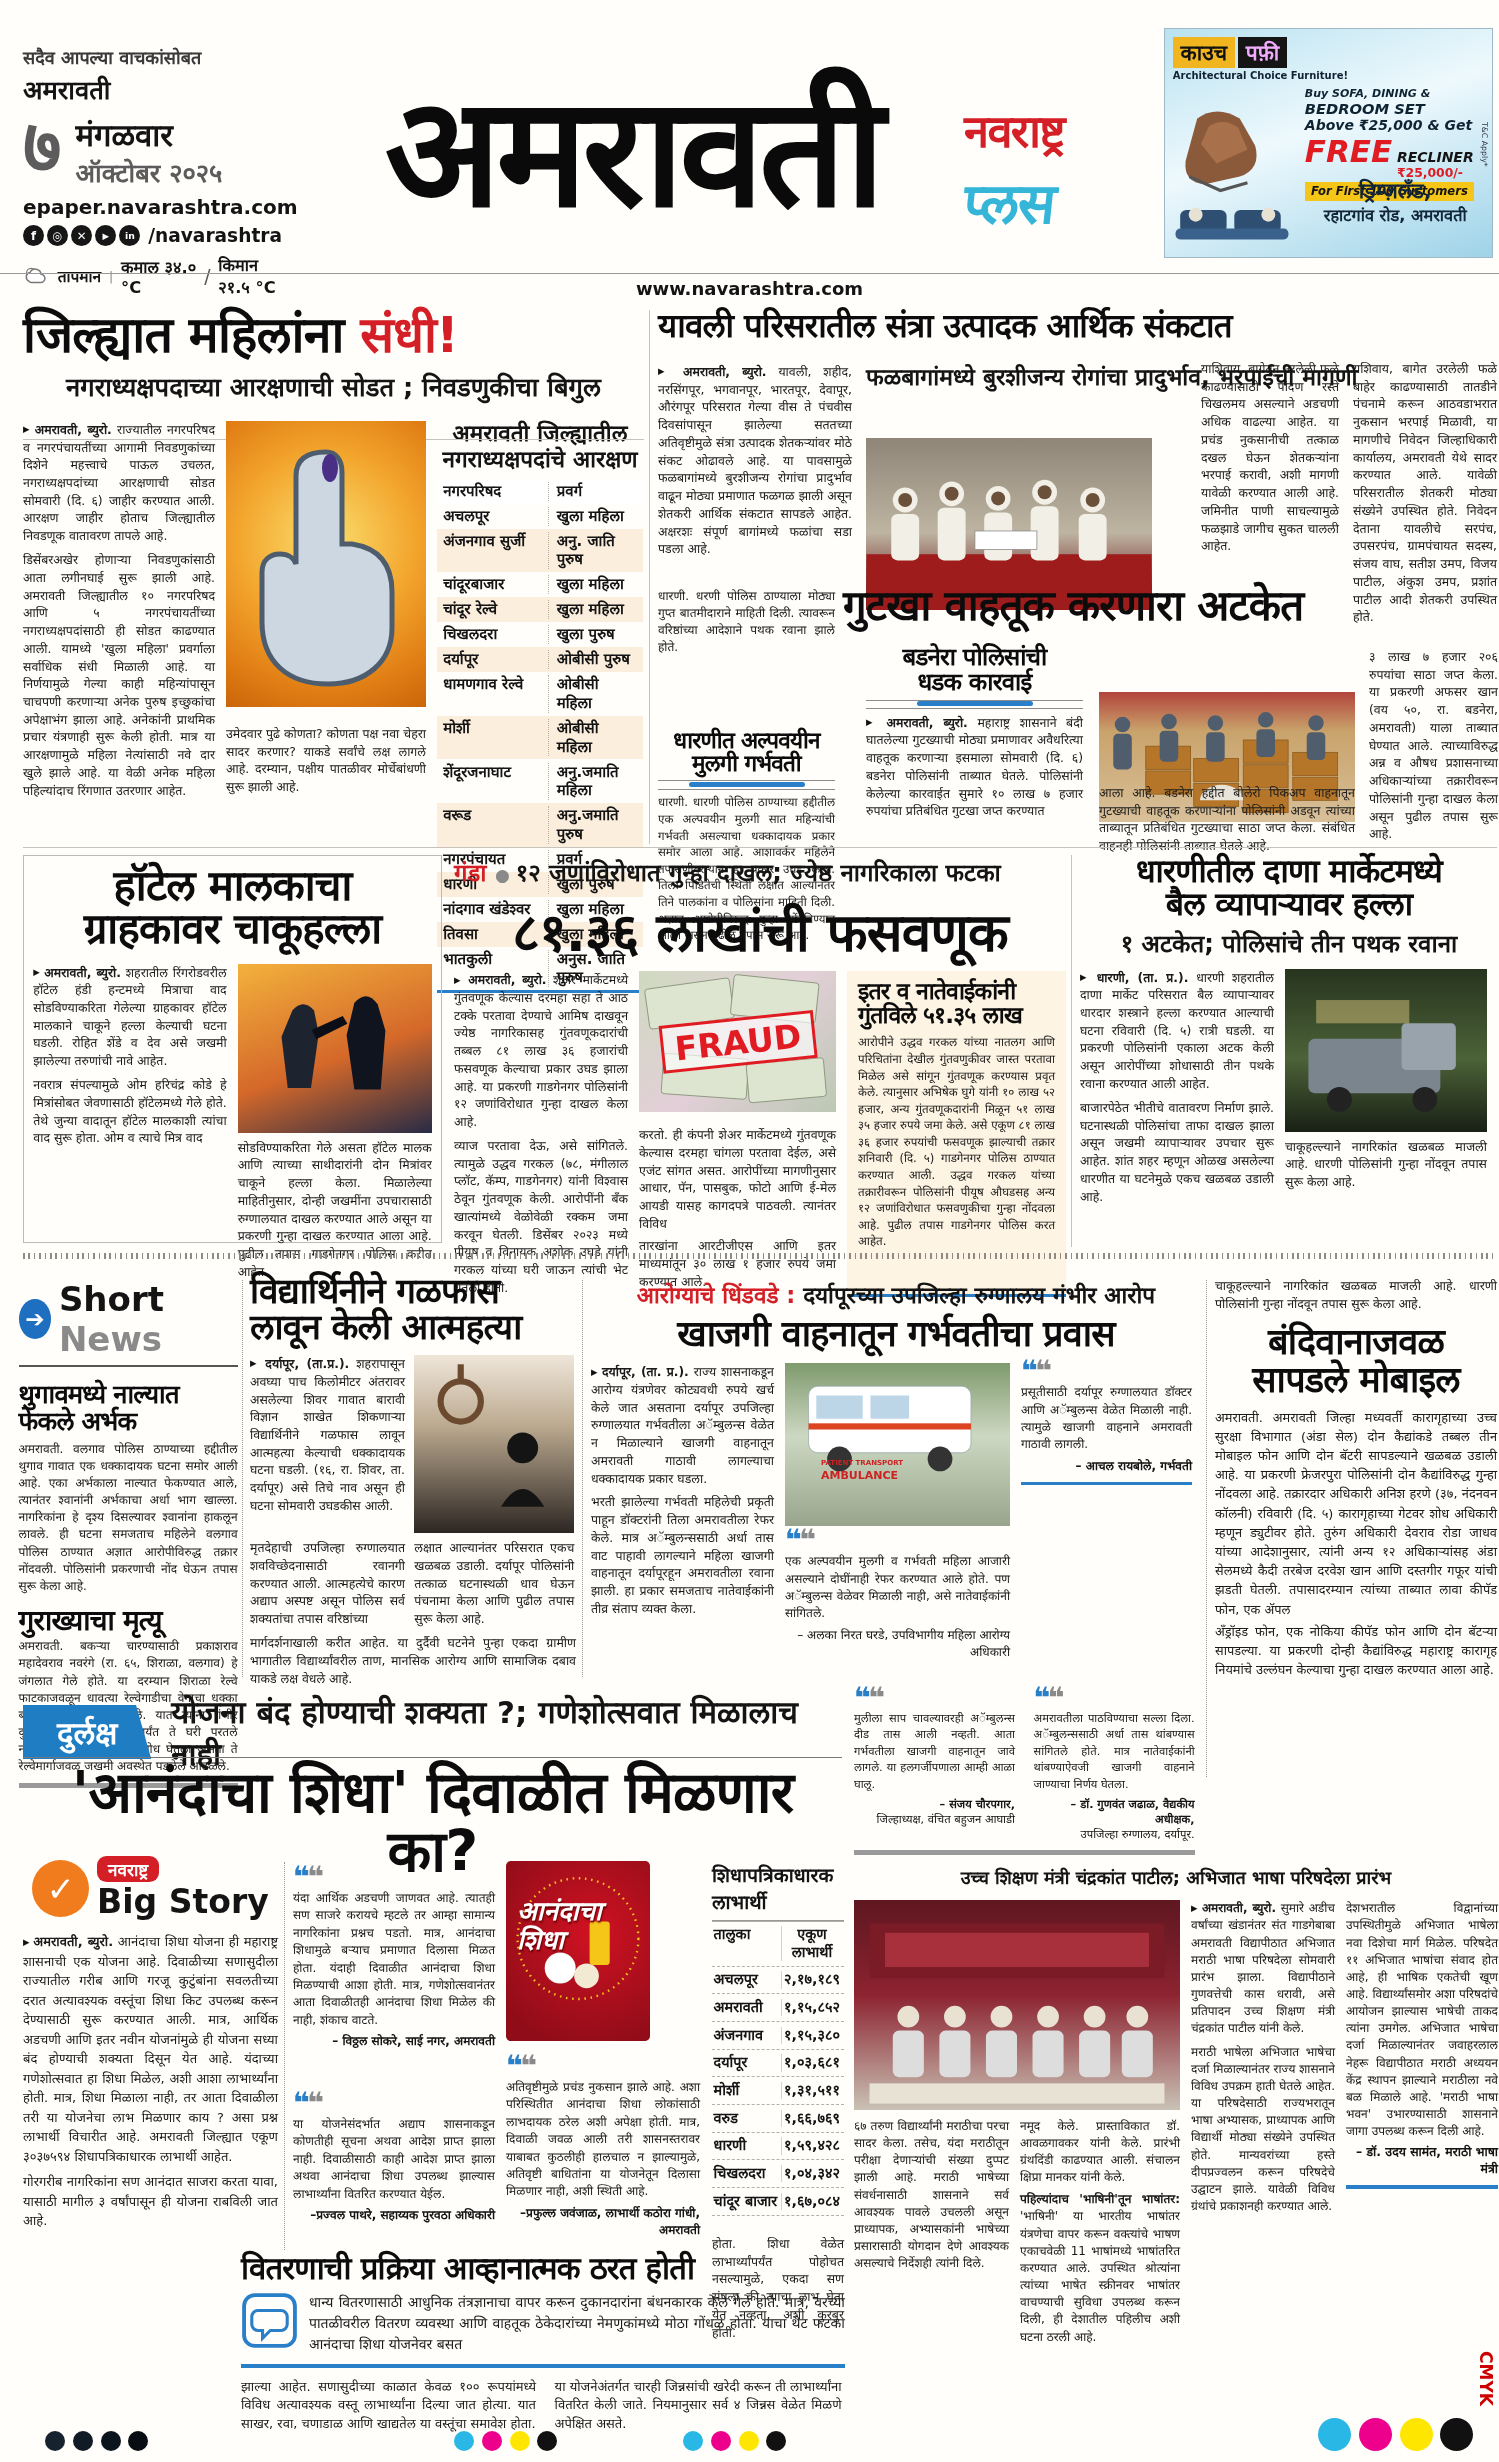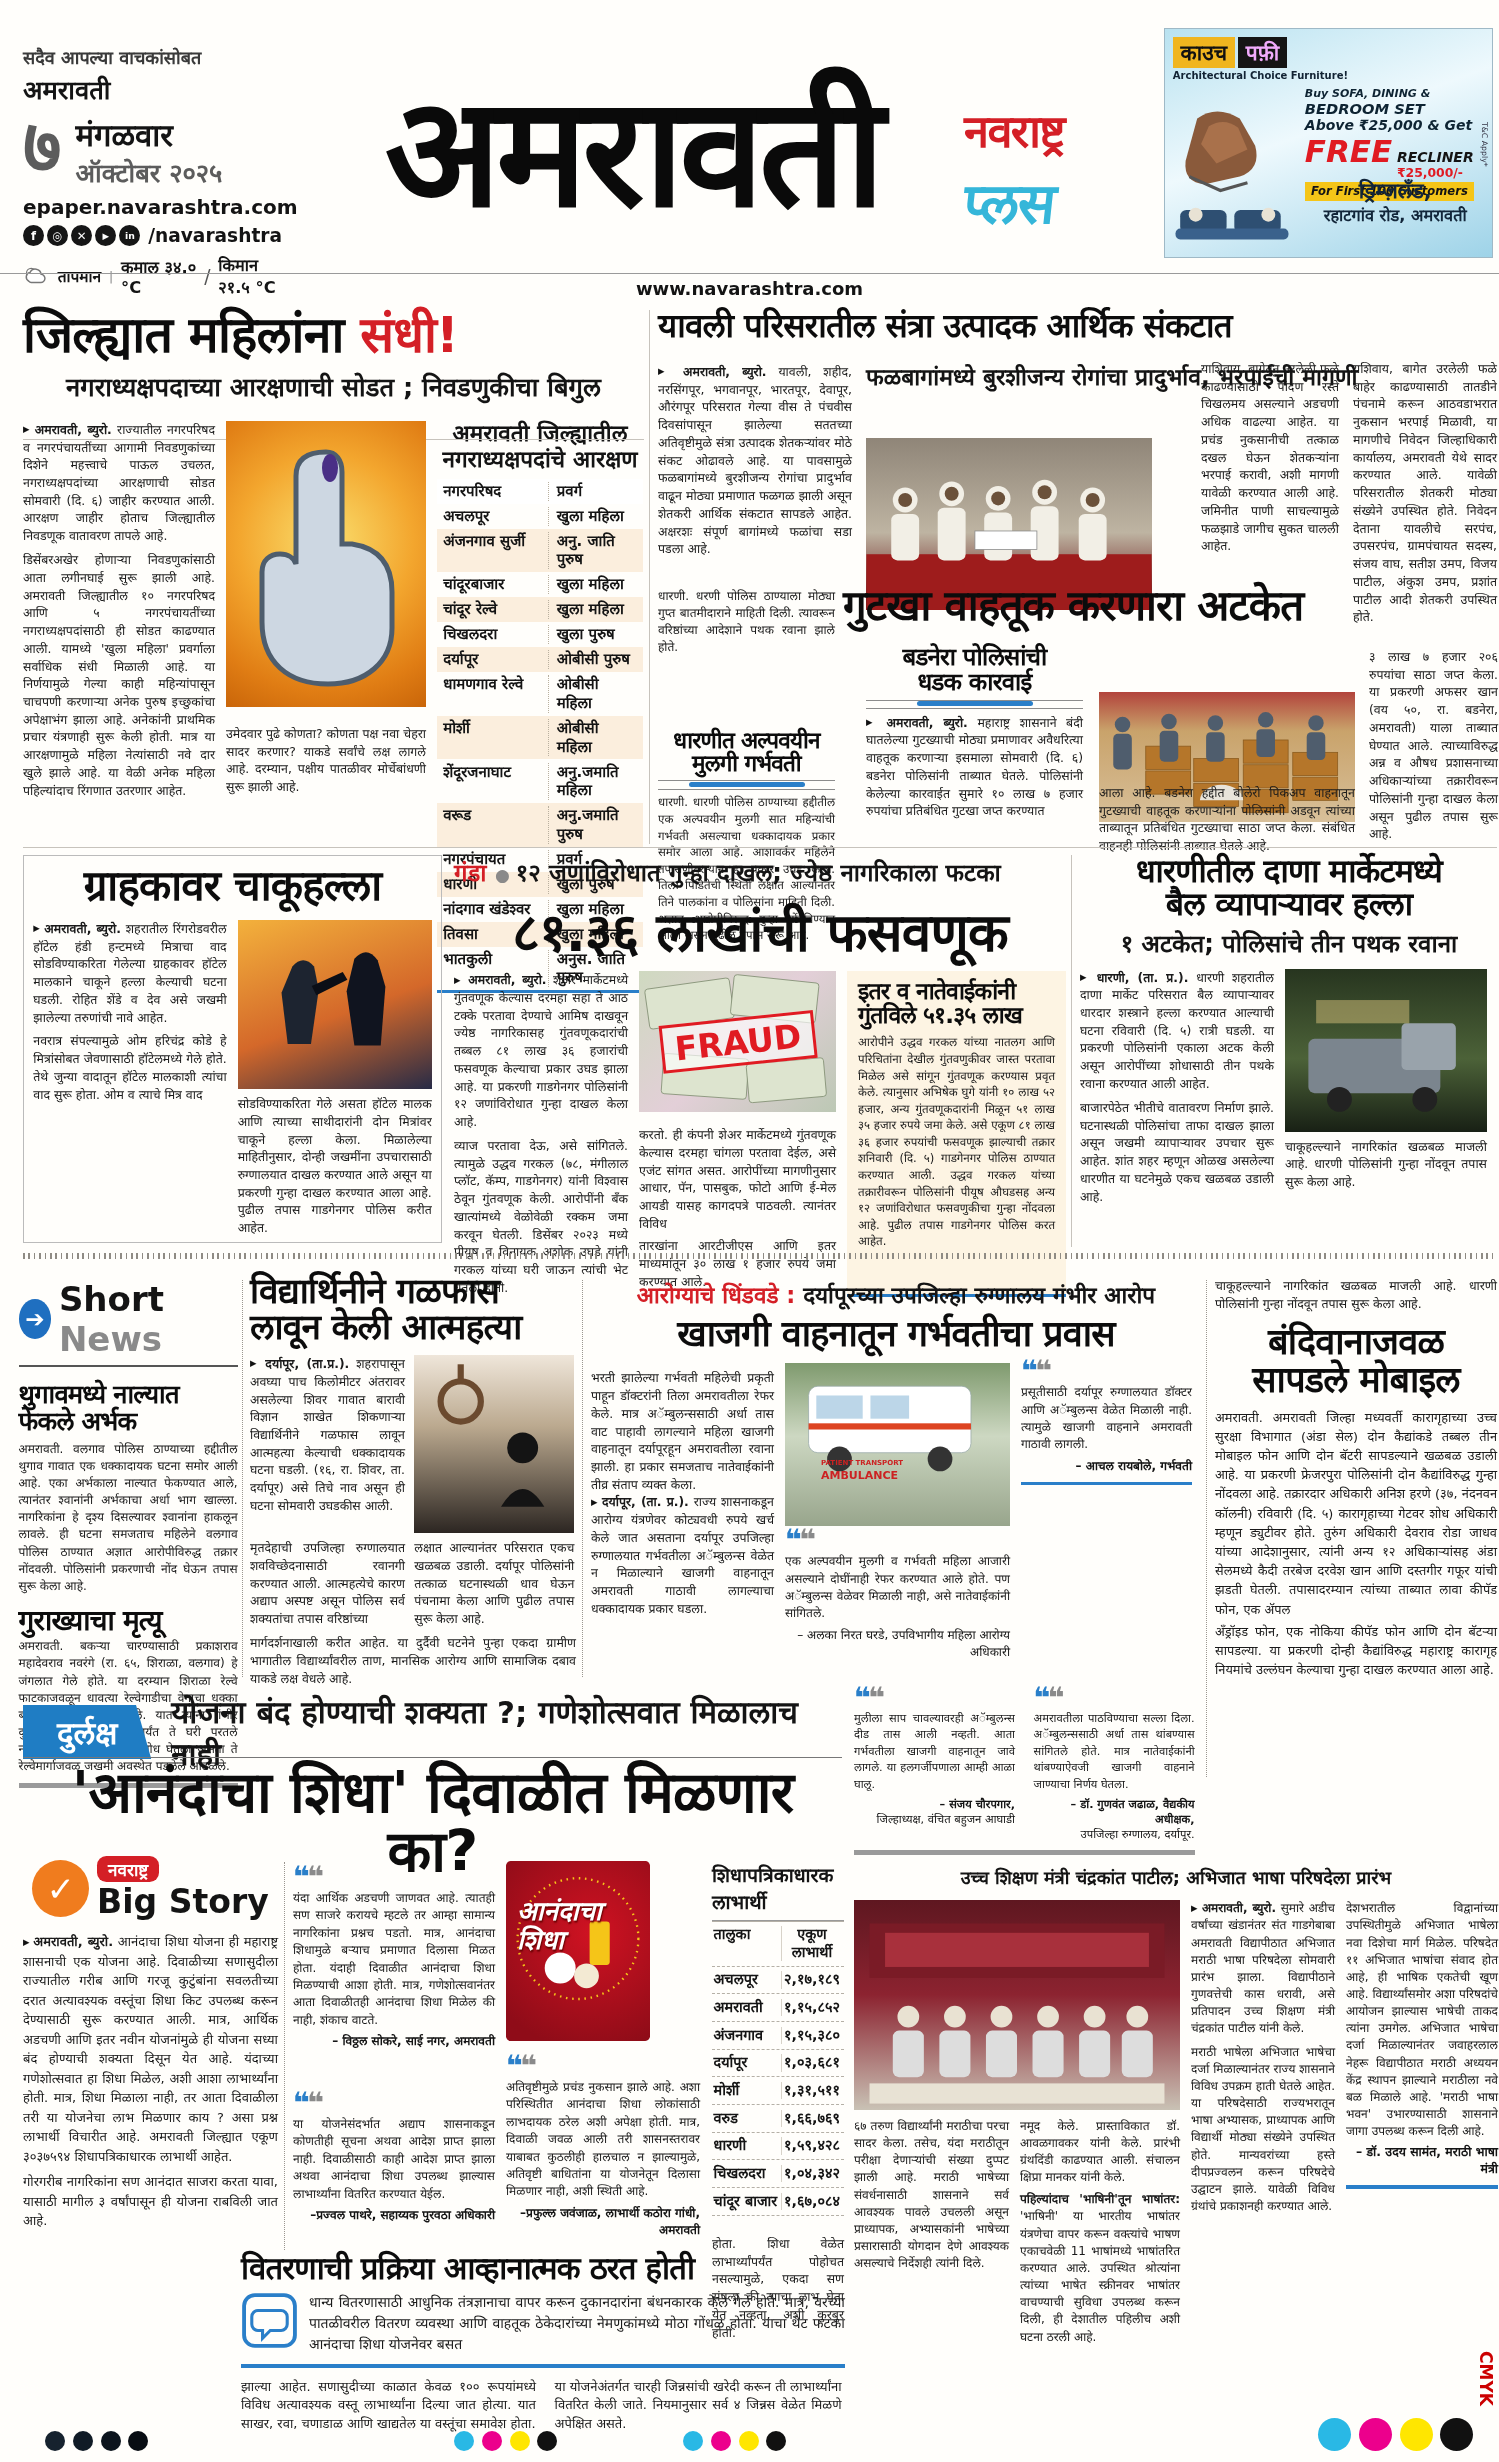--- a/index.html
+++ b/index.html
@@ -328,20 +328,21 @@
       </div>
     <div class="abs" style="left:526px;top:64px;width:129px">
         <p class="bt">३ लाख ७ हजार २०६ रुपयांचा साठा जप्त केला. या प्रकरणी अफसर खान (वय ५०, रा. बडनेरा, अमरावती) याला ताब्यात घेण्यात आले. त्याच्याविरुद्ध अन्न व औषध प्रशासनाच्या अधिकाऱ्यांच्या तक्रारीवरून पोलिसांनी गुन्हा दाखल केला असून पुढील तपास सुरू आहे.</p>
       </div>
   </div>
 
   <div class="hsep" style="left:23px;top:847px;width:1474px"></div>
 
   <div class="abs" style="left:23px;top:855px;width:419px;height:388px;border:0.8px solid #bbb;padding:7.8px 9.3px">
     <div class="ctr hl" style="font-size:42px">
+      <div>हॉटेल मालकाचा</div>
       <div>ग्राहकावर चाकूहल्ला</div>
     </div>
     <div style="display:flex;gap:11px;margin-top:12.4px">
       <div style="width:194px">
         <p class="bt lede"><span class="dl">अमरावती, ब्युरो.</span> <span>शहरातील रिंगरोडवरील हॉटेल हंडी हन्टमध्ये मित्राचा वाद सोडविण्याकरिता गेलेल्या ग्राहकावर हॉटेल मालकाने चाकूने हल्ला केल्याची घटना घडली. रोहित शेंडे व देव असे जखमी झालेल्या तरुणांची नावे आहेत.</span></p>
         <p class="bt" style="margin-top:6.2px">नवरात्र संपल्यामुळे ओम हरिचंद्र कोडे हे मित्रांसोबत जेवणासाठी हॉटेलमध्ये गेले होते. तेथे जुन्या वादातून हॉटेल मालकाशी त्यांचा वाद सुरू होता. ओम व त्याचे मित्र वाद</p>
       </div>
       <div style="width:194px">
         <div class="ph" style="width:194px;height:169px;background:linear-gradient(160deg,#f3b13c,#d4682a 55%,#272b46)">
           <svg width="194" height="169" viewBox="0 0 250 218">
@@ -468,22 +469,22 @@
   <div class="vdot" style="left:582px;top:1280px;height:397px"></div>
 
   <div class="abs" style="left:591px;top:1279px;width:610px;height:400px">
     <div class="ctr" style="font-size:22.5px;font-weight:900">
       <span class="red">आरोग्याचे धिंडवडे :</span>
       <span>दर्यापूरच्या उपजिल्हा रुग्णालय गंभीर आरोप</span>
     </div>
     <div class="ctr hl" style="font-size:36px;margin-top:4.7px">खाजगी वाहनातून गर्भवतीचा प्रवास</div>
     <div style="display:flex;gap:11px;margin-top:11px">
       <div style="width:183px">
+        <p class="bt lede"><span class="dl">दर्यापूर, (ता. प्र.).</span> <span>राज्य शासनाकडून आरोग्य यंत्रणेवर कोट्यवधी रुपये खर्च केले जात असताना दर्यापूर उपजिल्हा रुग्णालयात गर्भवतीला अॅम्बुलन्स वेळेत न मिळाल्याने खाजगी वाहनातून अमरावती गाठावी लागल्याचा धक्कादायक प्रकार घडला.</span></p>
         <p class="bt" style="margin-top:6.2px">भरती झालेल्या गर्भवती महिलेची प्रकृती पाहून डॉक्टरांनी तिला अमरावतीला रेफर केले. मात्र अॅम्बुलन्ससाठी अर्धा तास वाट पाहावी लागल्याने महिला खाजगी वाहनातून दर्यापूरहून अमरावतीला रवाना झाली. हा प्रकार समजताच नातेवाईकांनी तीव्र संताप व्यक्त केला.</p>
-        <p class="bt lede"><span class="dl">दर्यापूर, (ता. प्र.).</span> <span>राज्य शासनाकडून आरोग्य यंत्रणेवर कोट्यवधी रुपये खर्च केले जात असताना दर्यापूर उपजिल्हा रुग्णालयात गर्भवतीला अॅम्बुलन्स वेळेत न मिळाल्याने खाजगी वाहनातून अमरावती गाठावी लागल्याचा धक्कादायक प्रकार घडला.</span></p>
       </div>
       <div style="width:225px">
         <div class="ph" style="width:225px;height:163px;background:linear-gradient(180deg,#7f9a6e,#cdd8c2 45%,#98a58c)">
           <svg width="225" height="116" viewBox="0 0 290 150">
               <rect x="30" y="30" width="210" height="86" rx="12" fill="#fff" stroke="#9aa"></rect>
               <rect x="40" y="42" width="60" height="30" fill="#bcd6e8"></rect>
               <rect x="110" y="42" width="50" height="30" fill="#bcd6e8"></rect>
               <circle cx="70" cy="124" r="16" fill="#333"></circle>
               <circle cx="200" cy="124" r="16" fill="#333"></circle>
               <rect x="30" y="78" width="210" height="8" fill="#d42"></rect>

